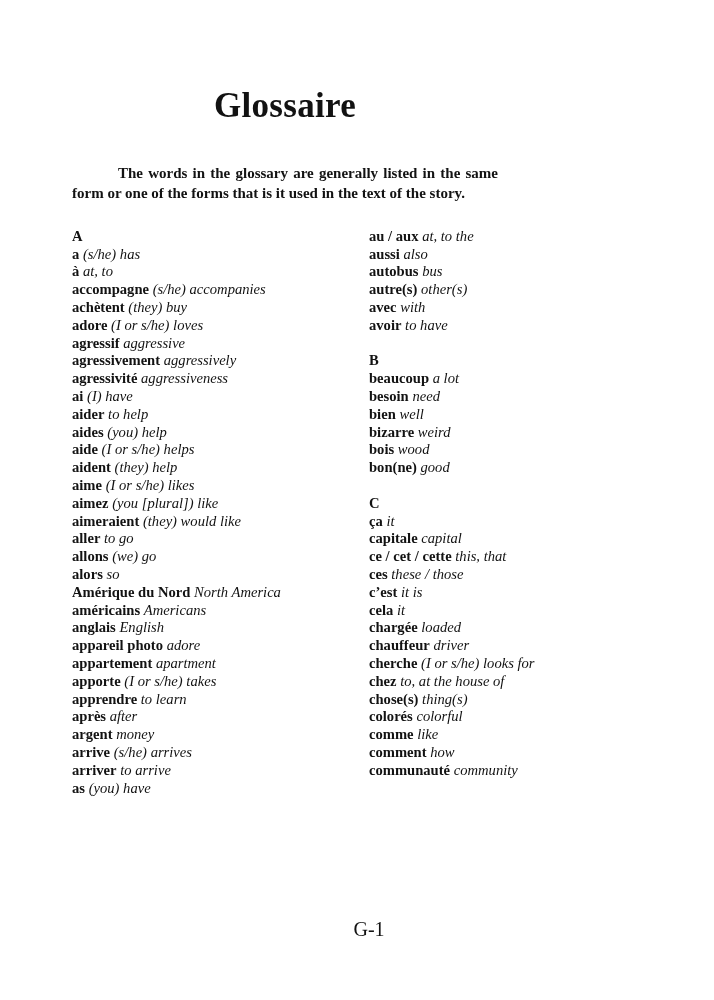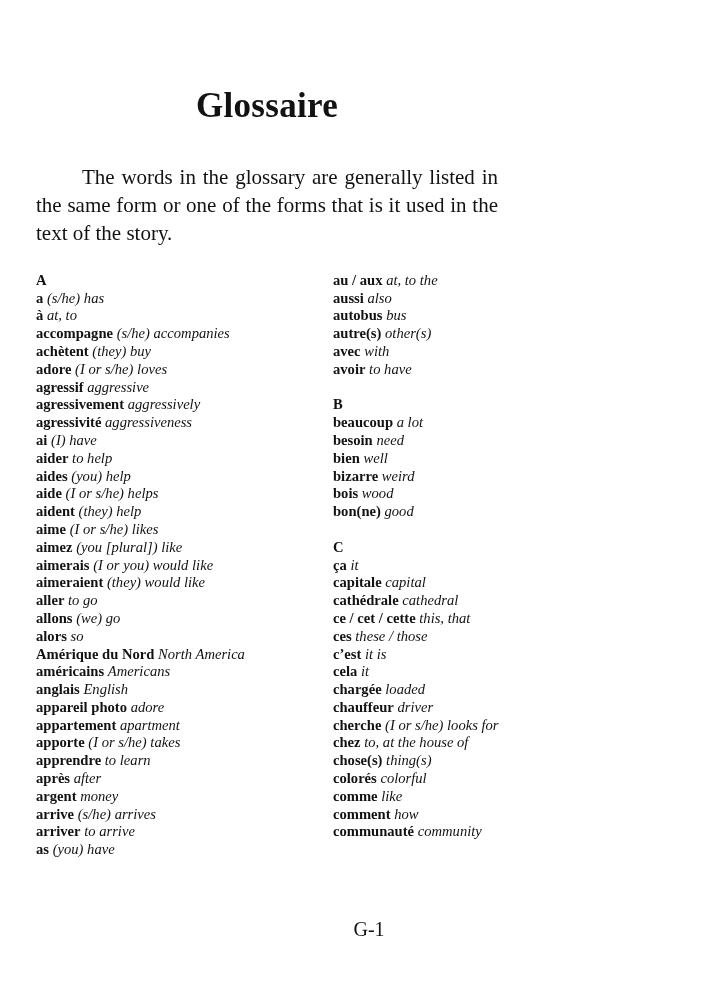--- a/index.html
+++ b/index.html
@@ -8,36 +8,37 @@
     background: #ffffff;
   }
   .page {
     width: 570px;
     height: 1000px;
     background: #ffffff;
     color: #121212;
     font-family: "Liberation Serif", "DejaVu Serif", serif;
     position: relative;
     box-sizing: border-box;
-    padding: 86px 72px 0 36px;
+    padding: 86px 72px 0 72px;
     overflow: hidden;
   }
   .title {
     font-size: 35px;
     font-weight: bold;
     text-align: center;
     margin: 0 0 38px 0;
     letter-spacing: 0.3px;
   }
   .intro {
-    font-size: 21px;
+    font-size: 15px;
     line-height: 1.33;
     margin: 0 0 24px 0;
     text-indent: 46px;
     text-align: justify;
+    font-weight: bold;
   }
   .columns {
     display: flex;
     align-items: flex-start;
   }
   .col {
     font-size: 14.6px;
     line-height: 17.8px;
   }
   .col-left { width: 297px; flex: 0 0 297px; }
@@ -77,21 +78,20 @@
         <div class="row entry"><span class="term">agressif</span> <span class="def">aggressive</span></div>
         <div class="row entry"><span class="term">agressivement</span> <span class="def">aggressively</span></div>
         <div class="row entry"><span class="term">agressivité</span> <span class="def">aggressiveness</span></div>
         <div class="row entry"><span class="term">ai</span> <span class="def">(I) have</span></div>
         <div class="row entry"><span class="term">aider</span> <span class="def">to help</span></div>
         <div class="row entry"><span class="term">aides</span> <span class="def">(you) help</span></div>
         <div class="row entry"><span class="term">aide</span> <span class="def">(I or s/he) helps</span></div>
         <div class="row entry"><span class="term">aident</span> <span class="def">(they) help</span></div>
         <div class="row entry"><span class="term">aime</span> <span class="def">(I or s/he) likes</span></div>
         <div class="row entry"><span class="term">aimez</span> <span class="def">(you [plural]) like</span></div>
-        <div class="row entry"><span class="term">aimerais</span> <span class="def">(I or you) would like</span></div>
         <div class="row entry"><span class="term">aimeraient</span> <span class="def">(they) would like</span></div>
         <div class="row entry"><span class="term">aller</span> <span class="def">to go</span></div>
         <div class="row entry"><span class="term">allons</span> <span class="def">(we) go</span></div>
         <div class="row entry"><span class="term">alors</span> <span class="def">so</span></div>
         <div class="row entry"><span class="term">Amérique du Nord</span> <span class="def">North America</span></div>
         <div class="row entry"><span class="term">américains</span> <span class="def">Americans</span></div>
         <div class="row entry"><span class="term">anglais</span> <span class="def">English</span></div>
         <div class="row entry"><span class="term">appareil photo</span> <span class="def">adore</span></div>
         <div class="row entry"><span class="term">appartement</span> <span class="def">apartment</span></div>
         <div class="row entry"><span class="term">apporte</span> <span class="def">(I or s/he) takes</span></div>
@@ -114,21 +114,20 @@
         <div class="row entry"><span class="term">beaucoup</span> <span class="def">a lot</span></div>
         <div class="row entry"><span class="term">besoin</span> <span class="def">need</span></div>
         <div class="row entry"><span class="term">bien</span> <span class="def">well</span></div>
         <div class="row entry"><span class="term">bizarre</span> <span class="def">weird</span></div>
         <div class="row entry"><span class="term">bois</span> <span class="def">wood</span></div>
         <div class="row entry"><span class="term">bon(ne)</span> <span class="def">good</span></div>
         <div class="row spacer"></div>
         <div class="row letter">C</div>
         <div class="row entry"><span class="term">ça</span> <span class="def">it</span></div>
         <div class="row entry"><span class="term">capitale</span> <span class="def">capital</span></div>
-        <div class="row entry"><span class="term">cathédrale</span> <span class="def">cathedral</span></div>
         <div class="row entry"><span class="term">ce / cet / cette</span> <span class="def">this, that</span></div>
         <div class="row entry"><span class="term">ces</span> <span class="def">these / those</span></div>
         <div class="row entry"><span class="term">c’est</span> <span class="def">it is</span></div>
         <div class="row entry"><span class="term">cela</span> <span class="def">it</span></div>
         <div class="row entry"><span class="term">chargée</span> <span class="def">loaded</span></div>
         <div class="row entry"><span class="term">chauffeur</span> <span class="def">driver</span></div>
         <div class="row entry"><span class="term">cherche</span> <span class="def">(I or s/he) looks for</span></div>
         <div class="row entry"><span class="term">chez</span> <span class="def">to, at the house of</span></div>
         <div class="row entry"><span class="term">chose(s)</span> <span class="def">thing(s)</span></div>
         <div class="row entry"><span class="term">colorés</span> <span class="def">colorful</span></div>

